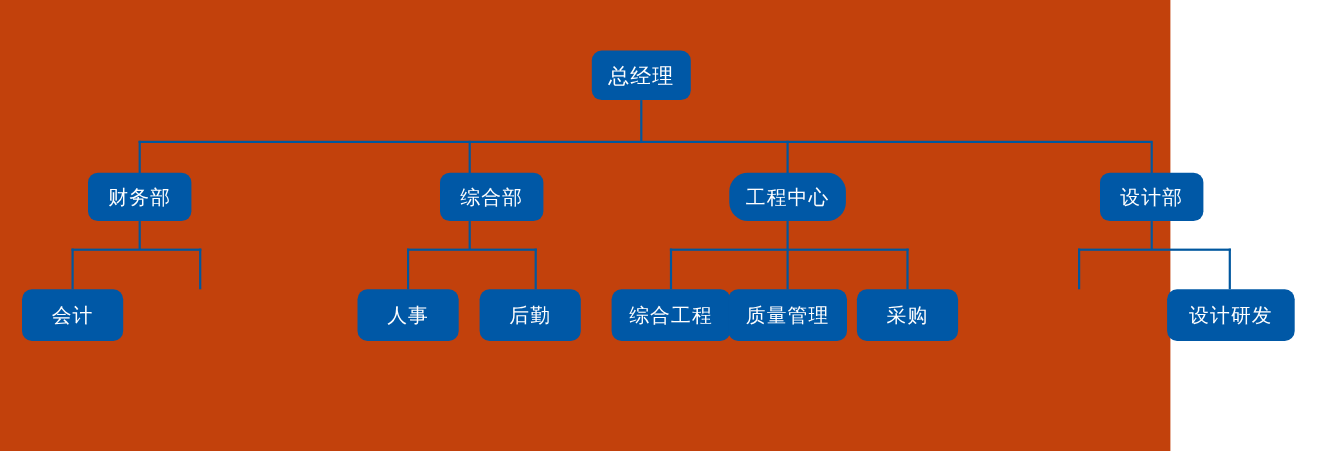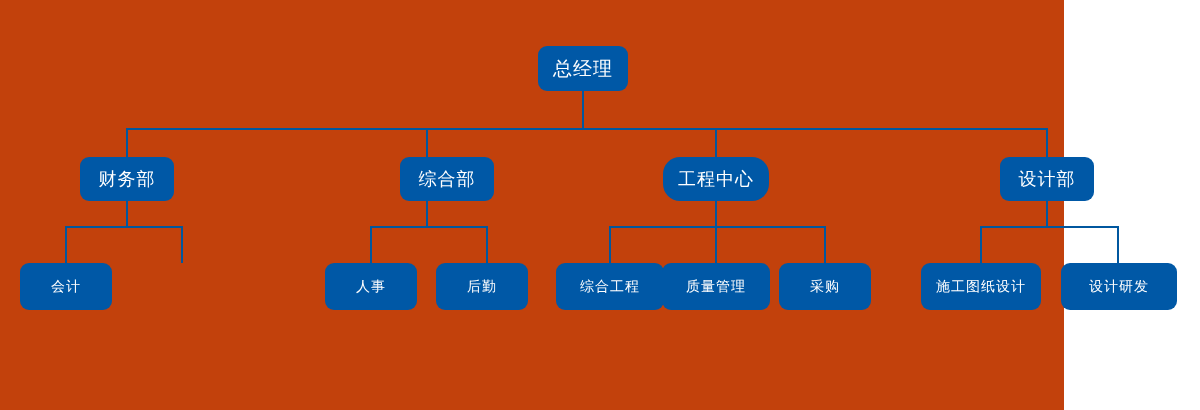--- a/index.html
+++ b/index.html
@@ -34,21 +34,21 @@
     user-select: none;
   }
   .level-1 {
     font-size: 19px;
   }
   .level-2 {
     font-size: 18px;
     text-align: right;
   }
   .level-3 {
-    font-size: 14px;
+    font-size: 18px;
   }
   .conn {
     position: absolute;
     background: #00579f;
   }
   .conn-v { width: 2px; }
   .conn-h { height: 2px; }
 </style>
 </head>
 <body>
@@ -100,17 +100,16 @@
   <div class="node level-3" style="left:325px; top:263px; width:92px; height:47px;">人事</div>
 
   <div class="node level-3" style="left:436px; top:263px; width:92px; height:47px;">后勤</div>
 
   <div class="node level-3" style="left:556px; top:263px; width:108px; height:47px;">综合工程</div>
 
   <div class="node level-3" style="left:662px; top:263px; width:108px; height:47px;">质量管理</div>
 
   <div class="node level-3" style="left:779px; top:263px; width:92px; height:47px;">采购</div>
 
-  <div class="node level-3" style="left:921px; top:263px; width:120px; height:47px;">施工图纸设计</div>
 
   <div class="node level-3" style="left:1061px; top:263px; width:116px; height:47px;">设计研发</div>
 
 </div>
 
 </body></html>

